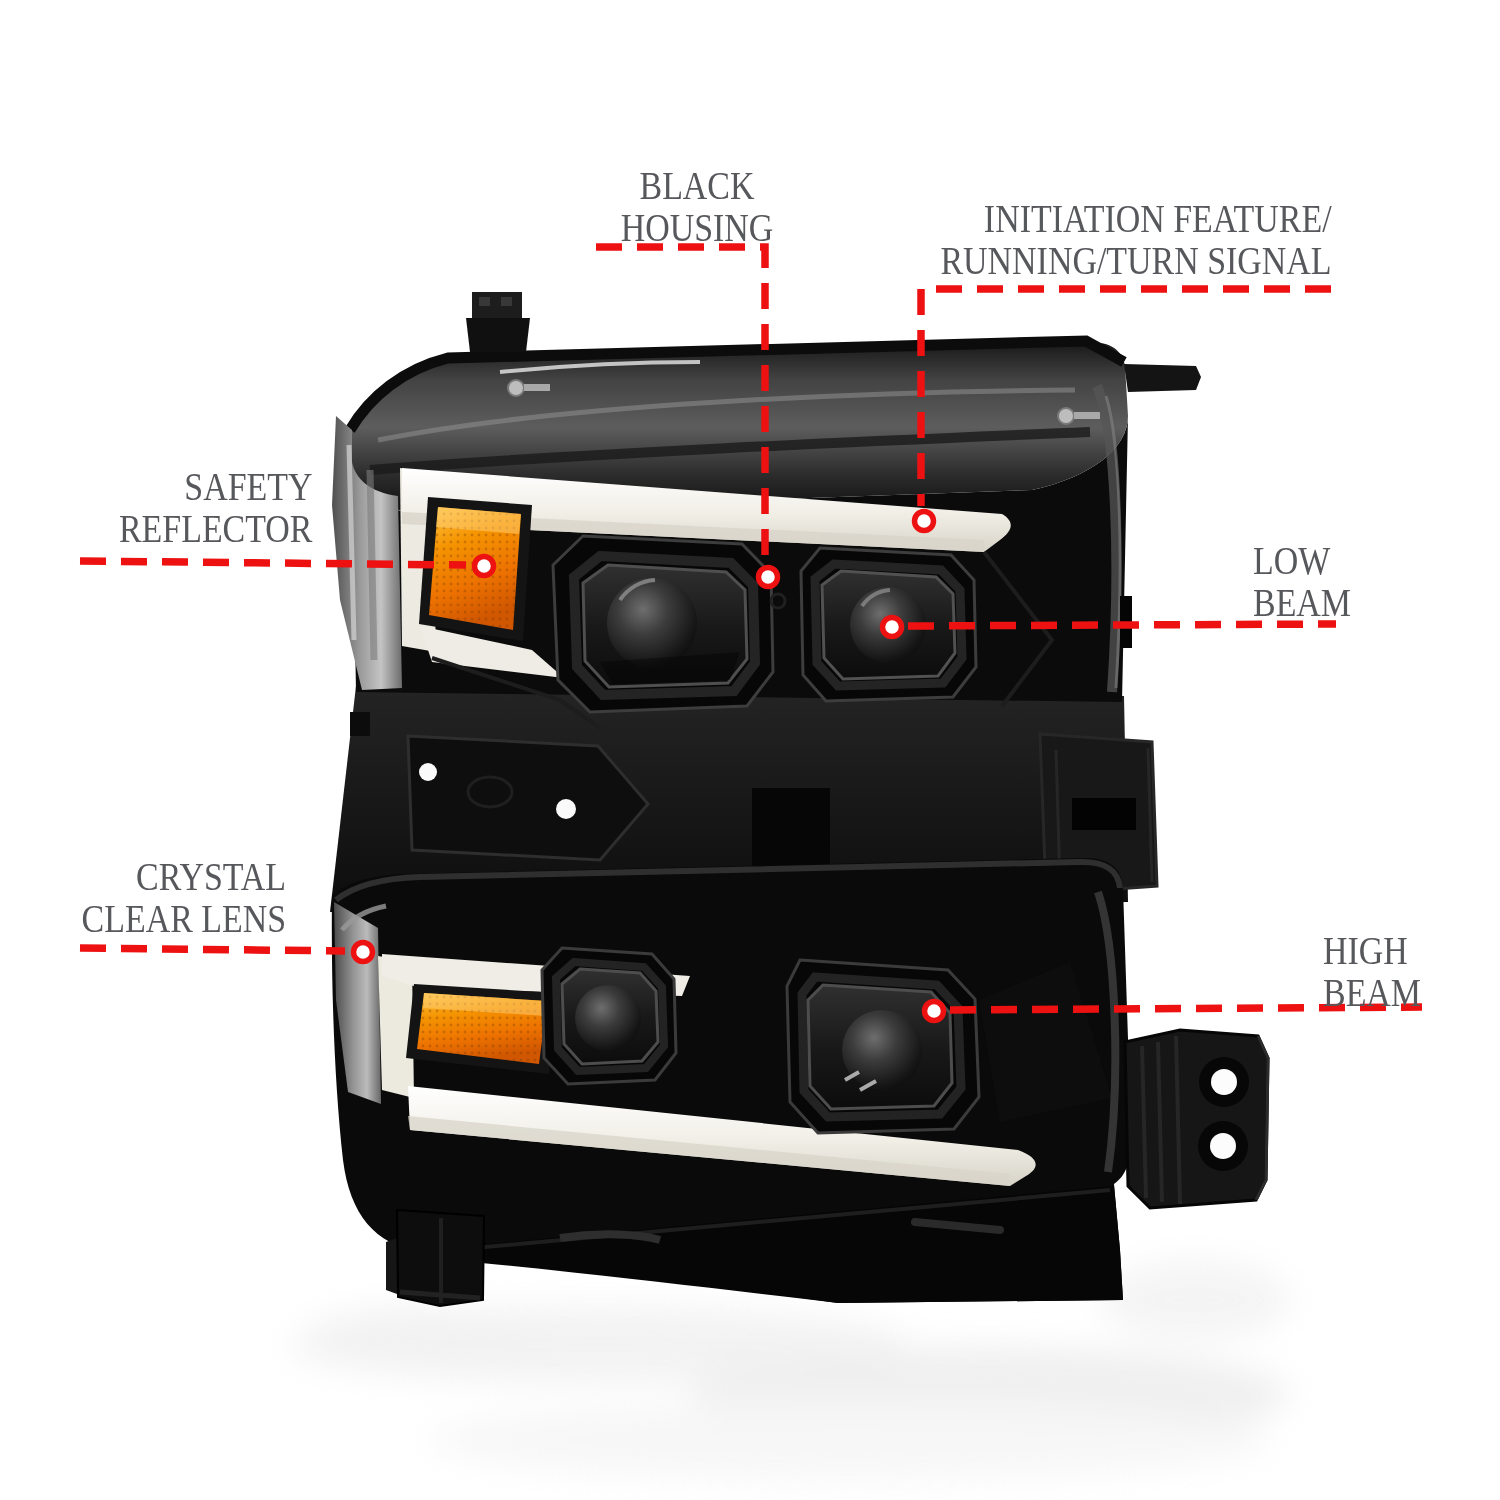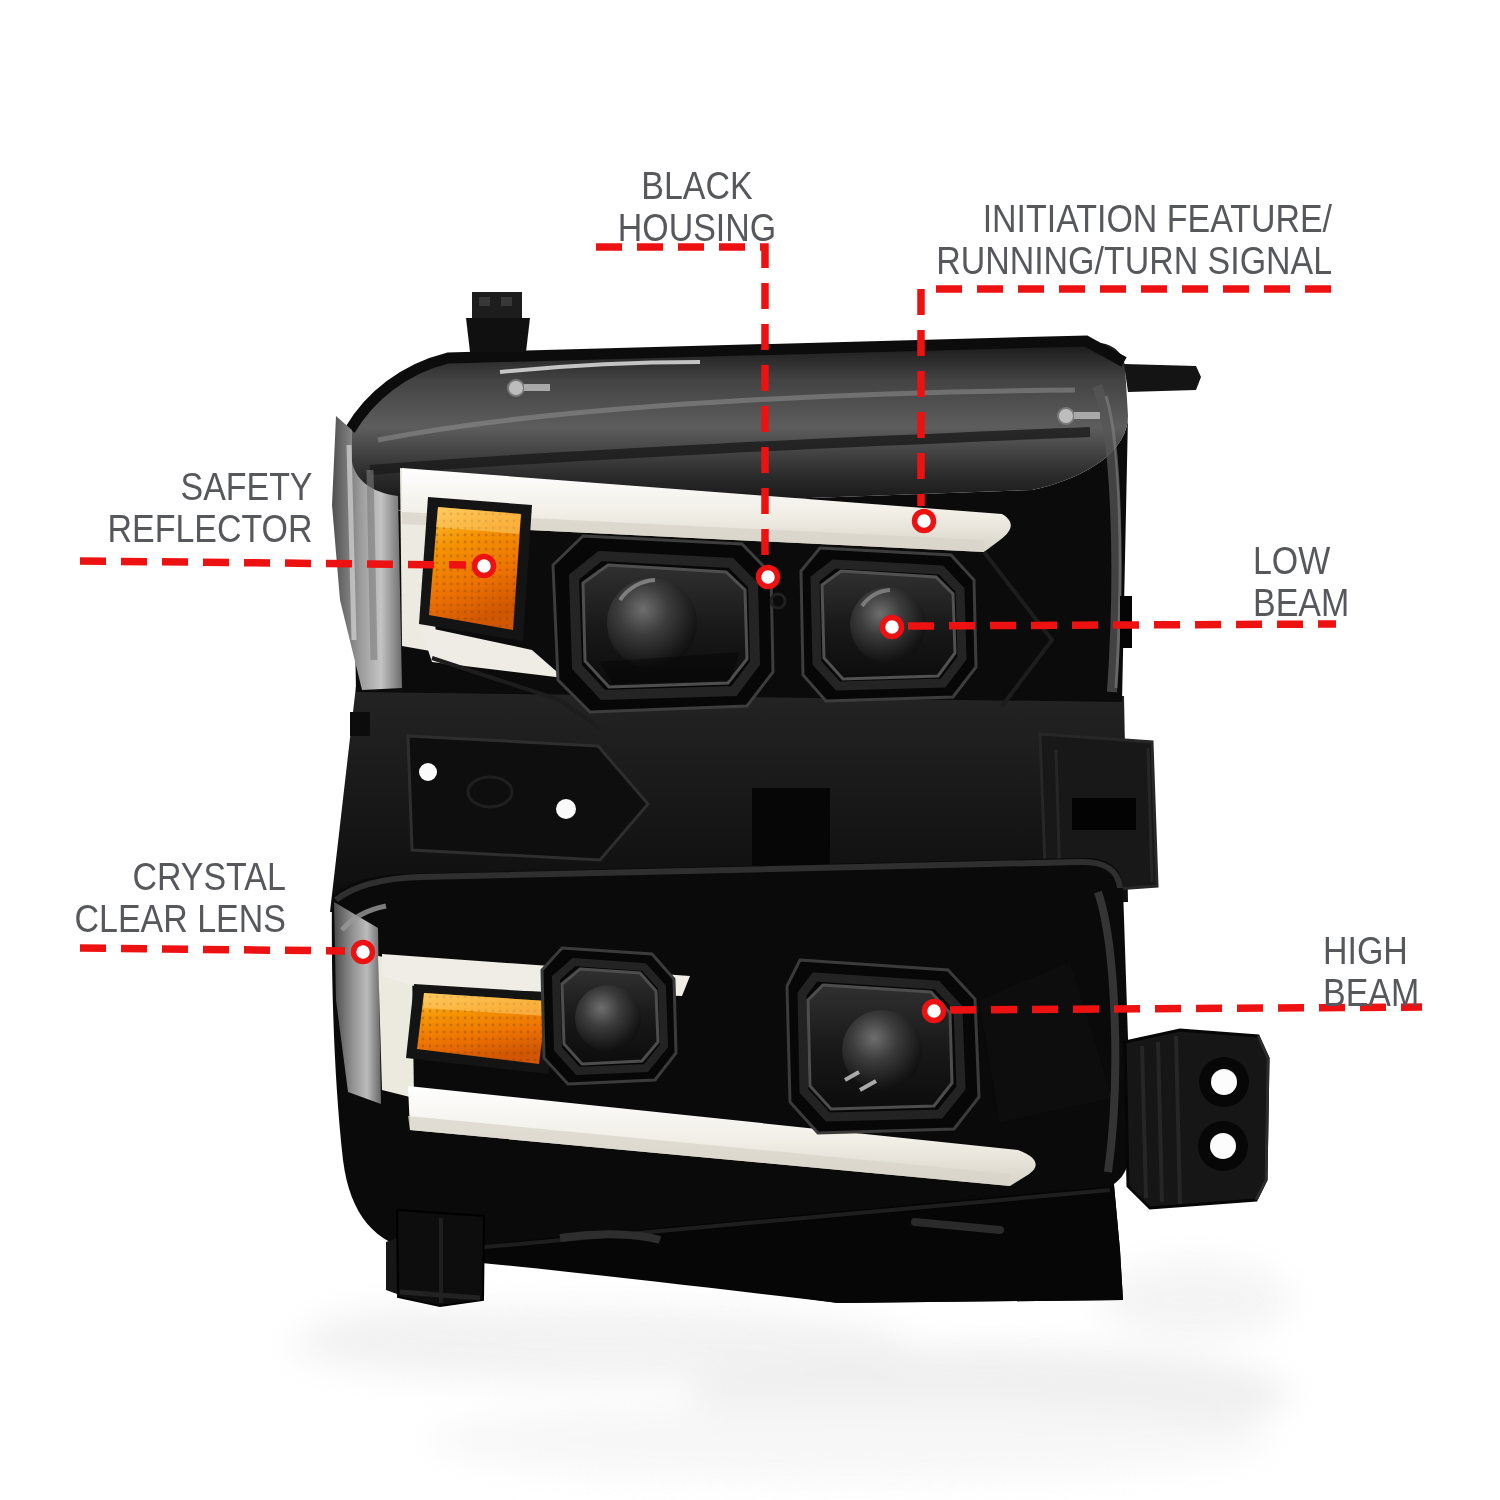--- a/index.html
+++ b/index.html
@@ -1,17 +1,17 @@
 <!DOCTYPE html>
 <html style="--label-text: #57585c; --leader-red: #ee1111; --marker-fill: #ffffff; --amber: #f08a00; --amber-dark: #c85a00; --drl-white: #f2efe8; --housing-black: #0b0b0b;"><head>
 <meta charset="utf-8">
 <style>
   html,body{margin:0;padding:0;background:#ffffff;}
   #stage{position:relative;width:1500px;height:1500px;background:#ffffff;overflow:hidden;
-         font-family:Liberation Sans, sans-serif;}
+         font-family:Liberation Serif, serif;}
   #art{position:absolute;left:0;top:0;width:1500px;height:1500px;}
   .label{position:absolute;font-size:39px;line-height:42px;font-weight:400;
          color:var(--label-text,#57585c);white-space:nowrap;}
   .align-center{transform:translateX(-50%) scaleX(.87);transform-origin:center top;text-align:center;}
   .align-right{transform:scaleX(.87);transform-origin:right top;text-align:right;}
   .align-left{transform:scaleX(.87);transform-origin:left top;text-align:left;}
   .label span{display:block;}
   .leader{stroke:var(--leader-red,#ee1111);stroke-width:7.5;fill:none;stroke-dasharray:26 15;}
   .marker{fill:var(--marker-fill,#ffffff);stroke:var(--leader-red,#ee1111);stroke-width:5.5;}
 </style>

